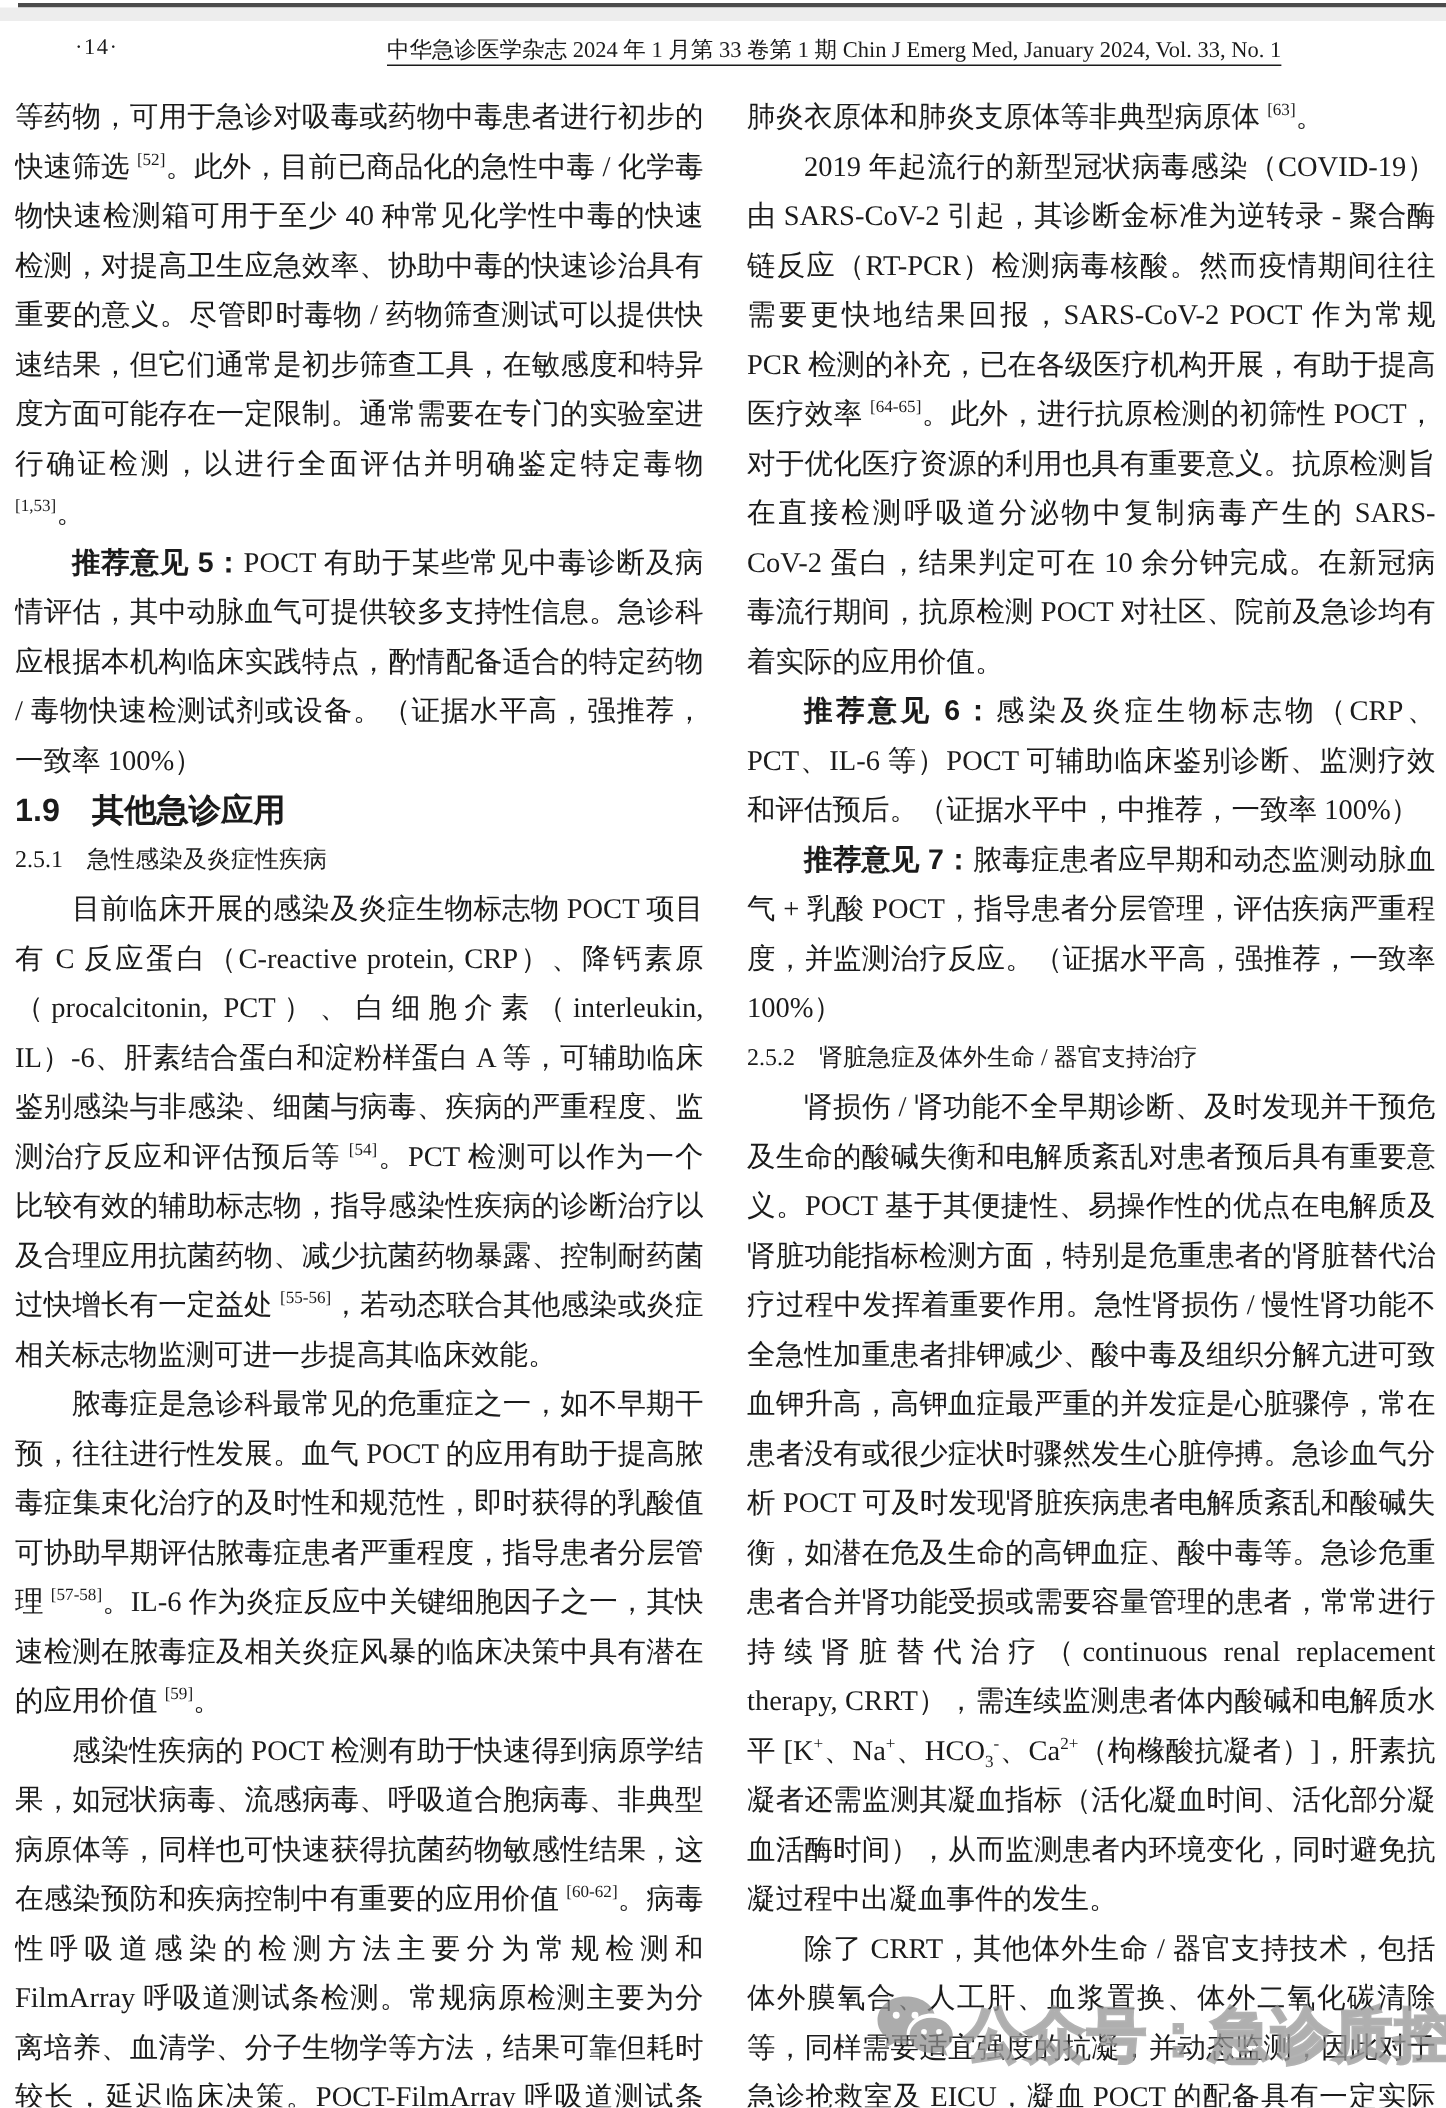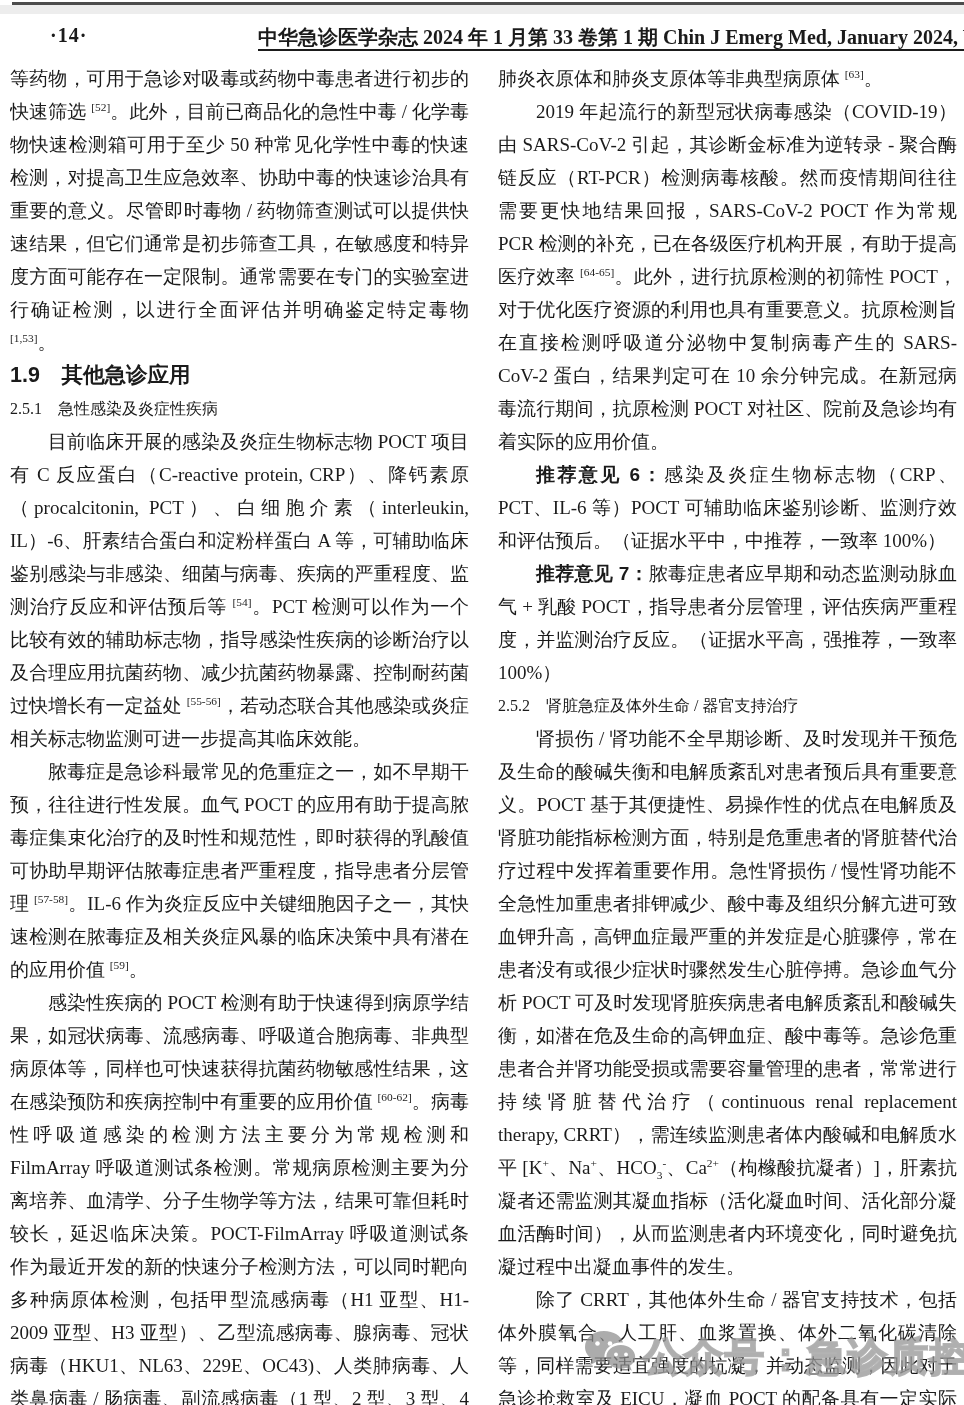--- a/index.html
+++ b/index.html
@@ -2,21 +2,21 @@
 <html><head>
 <meta charset="utf-8">
 <style>
   html,body{margin:0;padding:0;}
   body{
     width:964px;height:1405px;background:#ffffff;overflow:hidden;position:relative;
     font-family:"Liberation Serif","DejaVu Serif",serif;color:#1b1b1b;
   }
   .top-edge-dark{position:absolute;top:2px;left:12px;right:0;height:3px;background:#4c4c4c;}
   .top-edge-gray{position:absolute;top:5px;left:0;right:0;height:9px;background:#ededed;}
-  .header{position:absolute;top:22px;left:0;right:0;height:30px;font-size:20px;font-weight:bold;}
+  .header{position:absolute;top:22px;left:0;right:0;height:30px;font-size:15px;}
   .page-number{position:absolute;left:50px;top:2px;letter-spacing:1px;}
   .journal-line{position:absolute;left:258px;top:2px;text-decoration:underline;text-underline-offset:5px;white-space:nowrap;}
   .columns{position:absolute;top:62px;left:10px;display:flex;gap:29px;height:1343px;overflow:hidden;}
   .col{width:459px;height:100%;overflow:hidden;text-align:justify;font-size:19px;line-height:33px;}
   .col p{margin:0;}
   p.indent{text-indent:2em;}
   p.h1{font-family:"Liberation Sans","DejaVu Sans",sans-serif;font-weight:bold;font-size:21.5px;}
   p.h2{font-size:16px;}
   .col b{font-family:"Liberation Sans","DejaVu Sans",sans-serif;font-weight:bold;}
   .col sup{font-size:0.6em;line-height:0;vertical-align:super;}
@@ -37,21 +37,22 @@
 <div class="top-edge-dark"></div>
 <div class="top-edge-gray"></div>
 
 <div class="header">
   <span class="page-number">·14·</span>
   <span class="journal-line">中华急诊医学杂志 2024 年 1 月第 33 卷第 1 期 Chin J Emerg Med, January 2024, Vol. 33, No. 1</span>
 </div>
 
 <div class="columns">
   <div class="col">
-      <p class=""><span>等药物，可用于急诊对吸毒或药物中毒患者进行初步的快速筛选 </span><sup>[52]</sup><span>。此外，目前已商品化的急性中毒 / 化学毒物快速检测箱可用于至少 50 种常见化学性中毒的快速检测，对提高卫生应急效率、协助中毒的快速诊治具有重要的意义。尽管即时毒物 / 药物筛查测试可以提供快速结果，但它们通常是初步筛查工具，在敏感度和特异度方面可能存在一定限制。通常需要在专门的实验室进行确证检测，以进行全面评估并明确鉴定特定毒物 </span><sup>[1,53]</sup><span>。</span></p>
+      <p class=""><span>等药物，可用于急诊对吸毒或药物中毒患者进行初步的快速筛选 </span><sup>[52]</sup><span>。此外，目前已商品化的急性中毒 / 化学毒物快速检测箱可用于至少 40 种常见化学性中毒的快速检测，对提高卫生应急效率、协助中毒的快速诊治具有重要的意义。尽管即时毒物 / 药物筛查测试可以提供快速结果，但它们通常是初步筛查工具，在敏感度和特异度方面可能存在一定限制。通常需要在专门的实验室进行确证检测，以进行全面评估并明确鉴定特定毒物 </span><sup>[1,53]</sup><span>。</span></p>
+      <p class=" indent"><b>推荐意见 5：</b><span>POCT 有助于某些常见中毒诊断及病情评估，其中动脉血气可提供较多支持性信息。急诊科应根据本机构临床实践特点，酌情配备适合的特定药物 / 毒物快速检测试剂或设备。（证据水平高，强推荐，一致率 100%）</span></p>
       <p class="h1"><span>1.9　其他急诊应用</span></p>
       <p class="h2"><span>2.5.1　急性感染及炎症性疾病</span></p>
       <p class=" indent"><span>目前临床开展的感染及炎症生物标志物 POCT 项目有 C 反应蛋白（C-reactive protein, CRP）、降钙素原（procalcitonin, PCT）、白细胞介素（interleukin, IL）-6、肝素结合蛋白和淀粉样蛋白 A 等，可辅助临床鉴别感染与非感染、细菌与病毒、疾病的严重程度、监测治疗反应和评估预后等 </span><sup>[54]</sup><span>。PCT 检测可以作为一个比较有效的辅助标志物，指导感染性疾病的诊断治疗以及合理应用抗菌药物、减少抗菌药物暴露、控制耐药菌过快增长有一定益处 </span><sup>[55-56]</sup><span>，若动态联合其他感染或炎症相关标志物监测可进一步提高其临床效能。</span></p>
       <p class=" indent"><span>脓毒症是急诊科最常见的危重症之一，如不早期干预，往往进行性发展。血气 POCT 的应用有助于提高脓毒症集束化治疗的及时性和规范性，即时获得的乳酸值可协助早期评估脓毒症患者严重程度，指导患者分层管理 </span><sup>[57-58]</sup><span>。IL-6 作为炎症反应中关键细胞因子之一，其快速检测在脓毒症及相关炎症风暴的临床决策中具有潜在的应用价值 </span><sup>[59]</sup><span>。</span></p>
       <p class=" indent"><span>感染性疾病的 POCT 检测有助于快速得到病原学结果，如冠状病毒、流感病毒、呼吸道合胞病毒、非典型病原体等，同样也可快速获得抗菌药物敏感性结果，这在感染预防和疾病控制中有重要的应用价值 </span><sup>[60-62]</sup><span>。病毒性呼吸道感染的检测方法主要分为常规检测和 FilmArray 呼吸道测试条检测。常规病原检测主要为分离培养、血清学、分子生物学等方法，结果可靠但耗时较长，延迟临床决策。POCT-FilmArray 呼吸道测试条作为最近开发的新的快速分子检测方法，可以同时靶向多种病原体检测，包括甲型流感病毒（H1 亚型、H1-2009 亚型、H3 亚型）、乙型流感病毒、腺病毒、冠状病毒（HKU1、NL63、229E、OC43)、人类肺病毒、人类鼻病毒 / 肠病毒、副流感病毒（1 型、2 型、3 型、4 型）和呼吸道合胞病毒，并能检测包括百日咳鲍特菌、</span></p>
     </div>
   <div class="col">
       <p class=""><span>肺炎衣原体和肺炎支原体等非典型病原体 </span><sup>[63]</sup><span>。</span></p>
       <p class=" indent"><span>2019 年起流行的新型冠状病毒感染（COVID-19）由 SARS-CoV-2 引起，其诊断金标准为逆转录 - 聚合酶链反应（RT-PCR）检测病毒核酸。然而疫情期间往往需要更快地结果回报，SARS-CoV-2 POCT 作为常规 PCR 检测的补充，已在各级医疗机构开展，有助于提高医疗效率 </span><sup>[64-65]</sup><span>。此外，进行抗原检测的初筛性 POCT，对于优化医疗资源的利用也具有重要意义。抗原检测旨在直接检测呼吸道分泌物中复制病毒产生的 SARS-CoV-2 蛋白，结果判定可在 10 余分钟完成。在新冠病毒流行期间，抗原检测 POCT 对社区、院前及急诊均有着实际的应用价值。</span></p>
       <p class=" indent"><b>推荐意见 6：</b><span>感染及炎症生物标志物（CRP、PCT、IL-6 等）POCT 可辅助临床鉴别诊断、监测疗效和评估预后。（证据水平中，中推荐，一致率 100%）</span></p>

